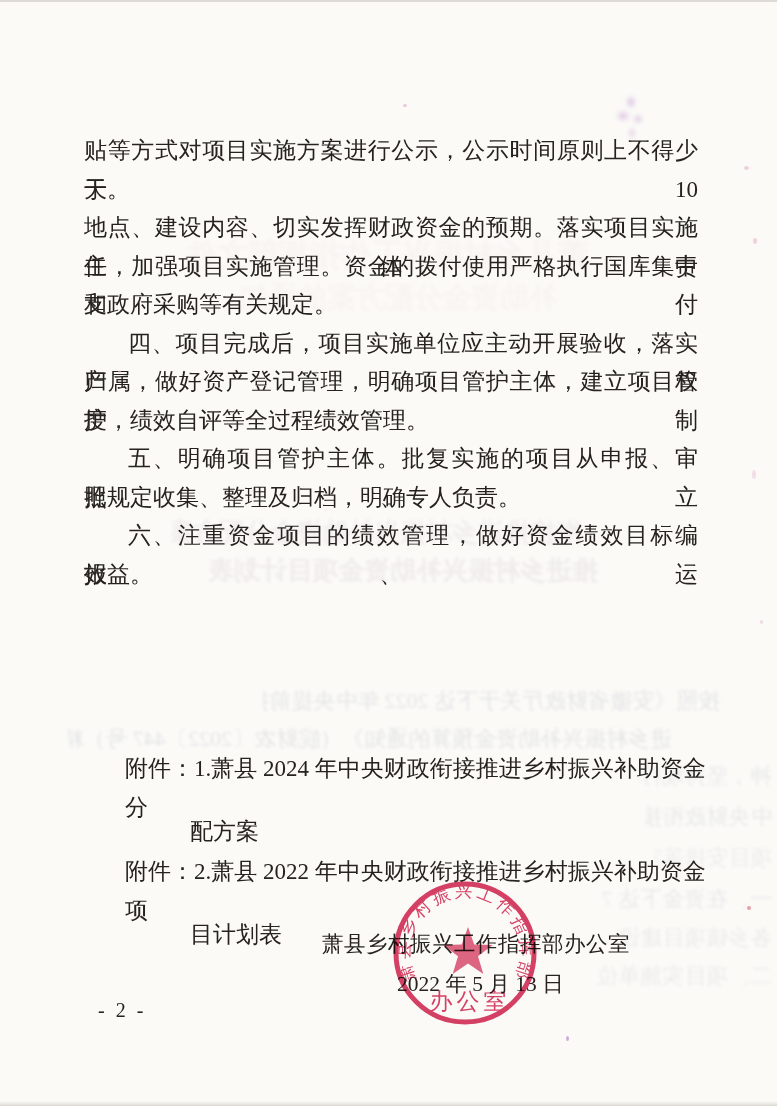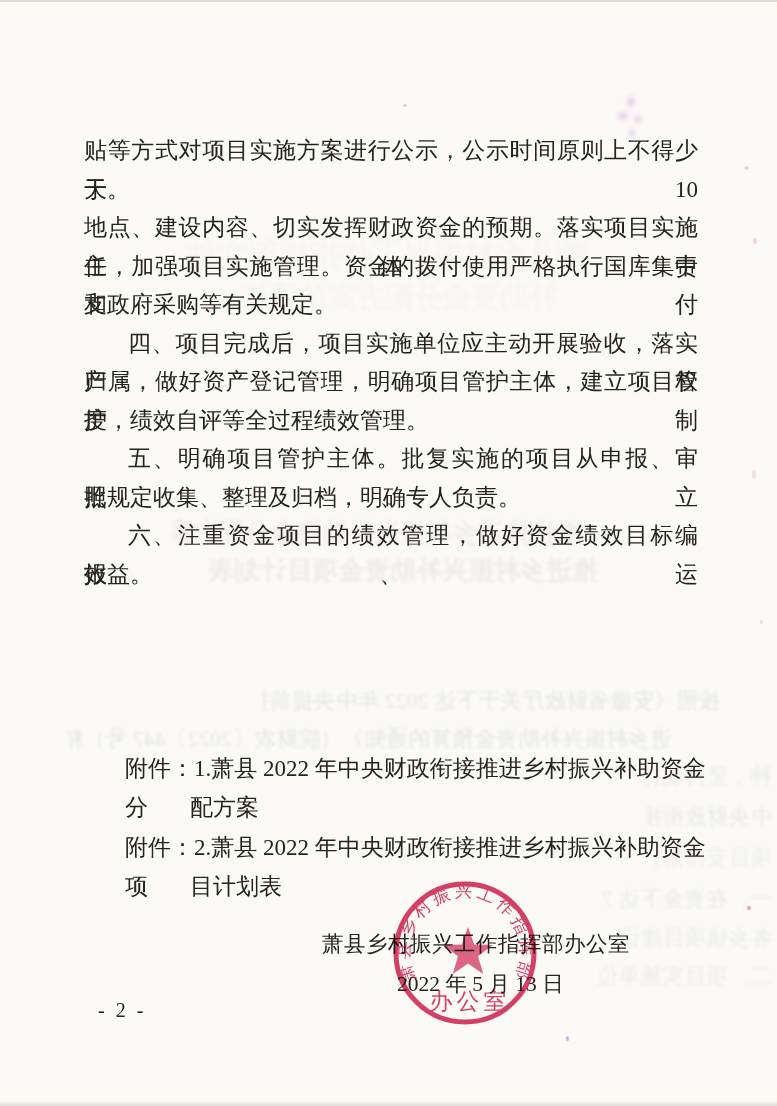--- a/index.html
+++ b/index.html
@@ -19,21 +19,21 @@
   
   .body-text{position:absolute;left:84px;top:132px;width:614px;font-size:23px;}
   .line{height:38.5px;line-height:38.5px;}
   .line.fill{text-align:justify;text-align-last:justify;}
   .line.indent{text-indent:44px;}
 
   
   .attachments{position:absolute;left:93px;top:749px;width:625px;font-size:23px;}
   .att-line{height:39.3px;line-height:39.3px;}
   .att-first{padding-left:32px;}
-  .att-cont{padding-left:97px;}
+  .att-cont{padding-left:97px;margin-top:24px;}
 
   .signature{position:absolute;left:322px;top:925px;height:38px;line-height:38px;
              font-size:21.5px;letter-spacing:0.5px;z-index:2;}
   .dateline{position:absolute;left:397px;top:965px;height:38px;line-height:38px;
             font-size:21.5px;z-index:2;}
   .pagenum{position:absolute;left:98px;top:999px;font-size:20px;letter-spacing:3px;}
 
   
   .stamp{position:absolute;left:388px;top:876px;width:154px;height:154px;
          z-index:3;mix-blend-mode:multiply;opacity:.92;}
@@ -81,21 +81,21 @@
       <div class="line fill indent">四、项目完成后，项目实施单位应主动开展验收，落实产权</div>
       <div class="line fill">归属，做好资产登记管理，明确项目管护主体，建立项目管护制</div>
       <div class="line">度，绩效自评等全过程绩效管理。</div>
       <div class="line fill indent">五、明确项目管护主体。批复实施的项目从申报、审批、立</div>
       <div class="line">照规定收集、整理及归档，明确专人负责。</div>
       <div class="line fill indent">六、注重资金项目的绩效管理，做好资金绩效目标编报、运</div>
       <div class="line">效益。</div>
     </div>
 
   <div class="attachments" id="attachments">
-      <div class="att-line att-first">附件：1.萧县 2022 年中央财政衔接推进乡村振兴补助资金分</div>
+      <div class="att-line att-first">附件：1.萧县 2024 年中央财政衔接推进乡村振兴补助资金分</div>
       <div class="att-line att-cont">配方案</div>
       <div class="att-line att-first">附件：2.萧县 2022 年中央财政衔接推进乡村振兴补助资金项</div>
       <div class="att-line att-cont">目计划表</div>
     </div>
 
   <div class="signature">萧县乡村振兴工作指挥部办公室</div>
   <div class="dateline">2022 年 5 月 13 日</div>
 
   <div class="stamp">
     <svg width="154" height="154" viewBox="0 0 154 154">

